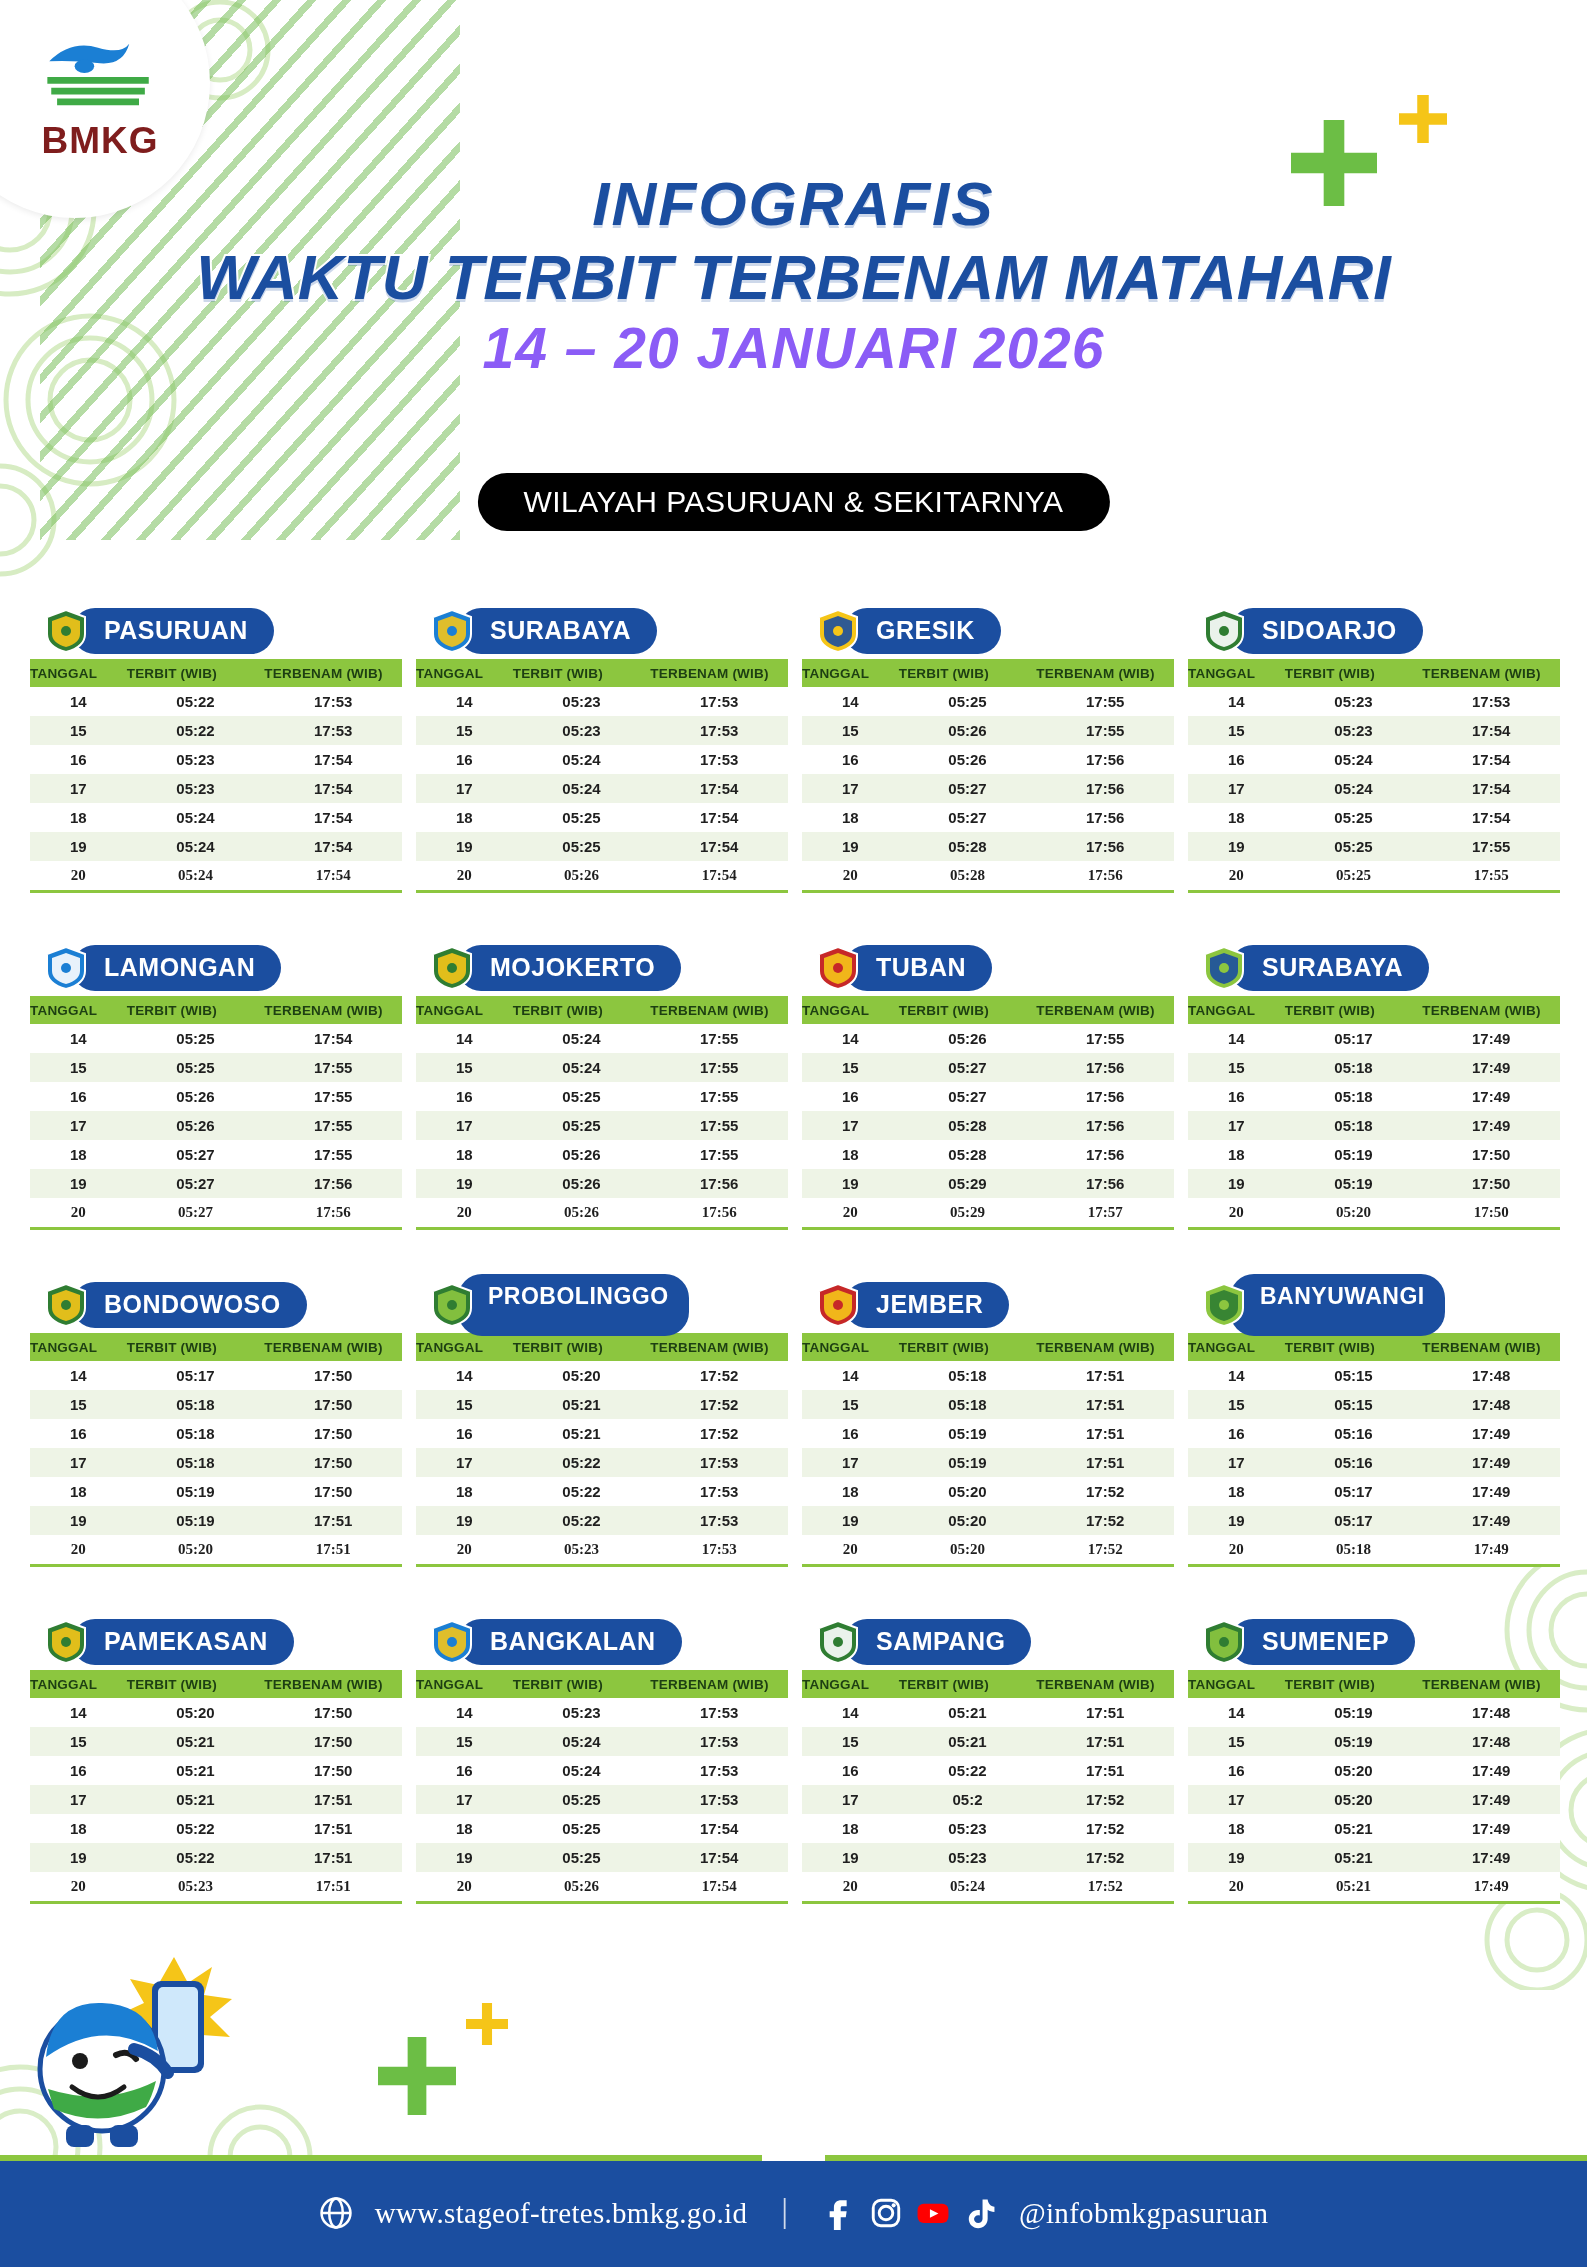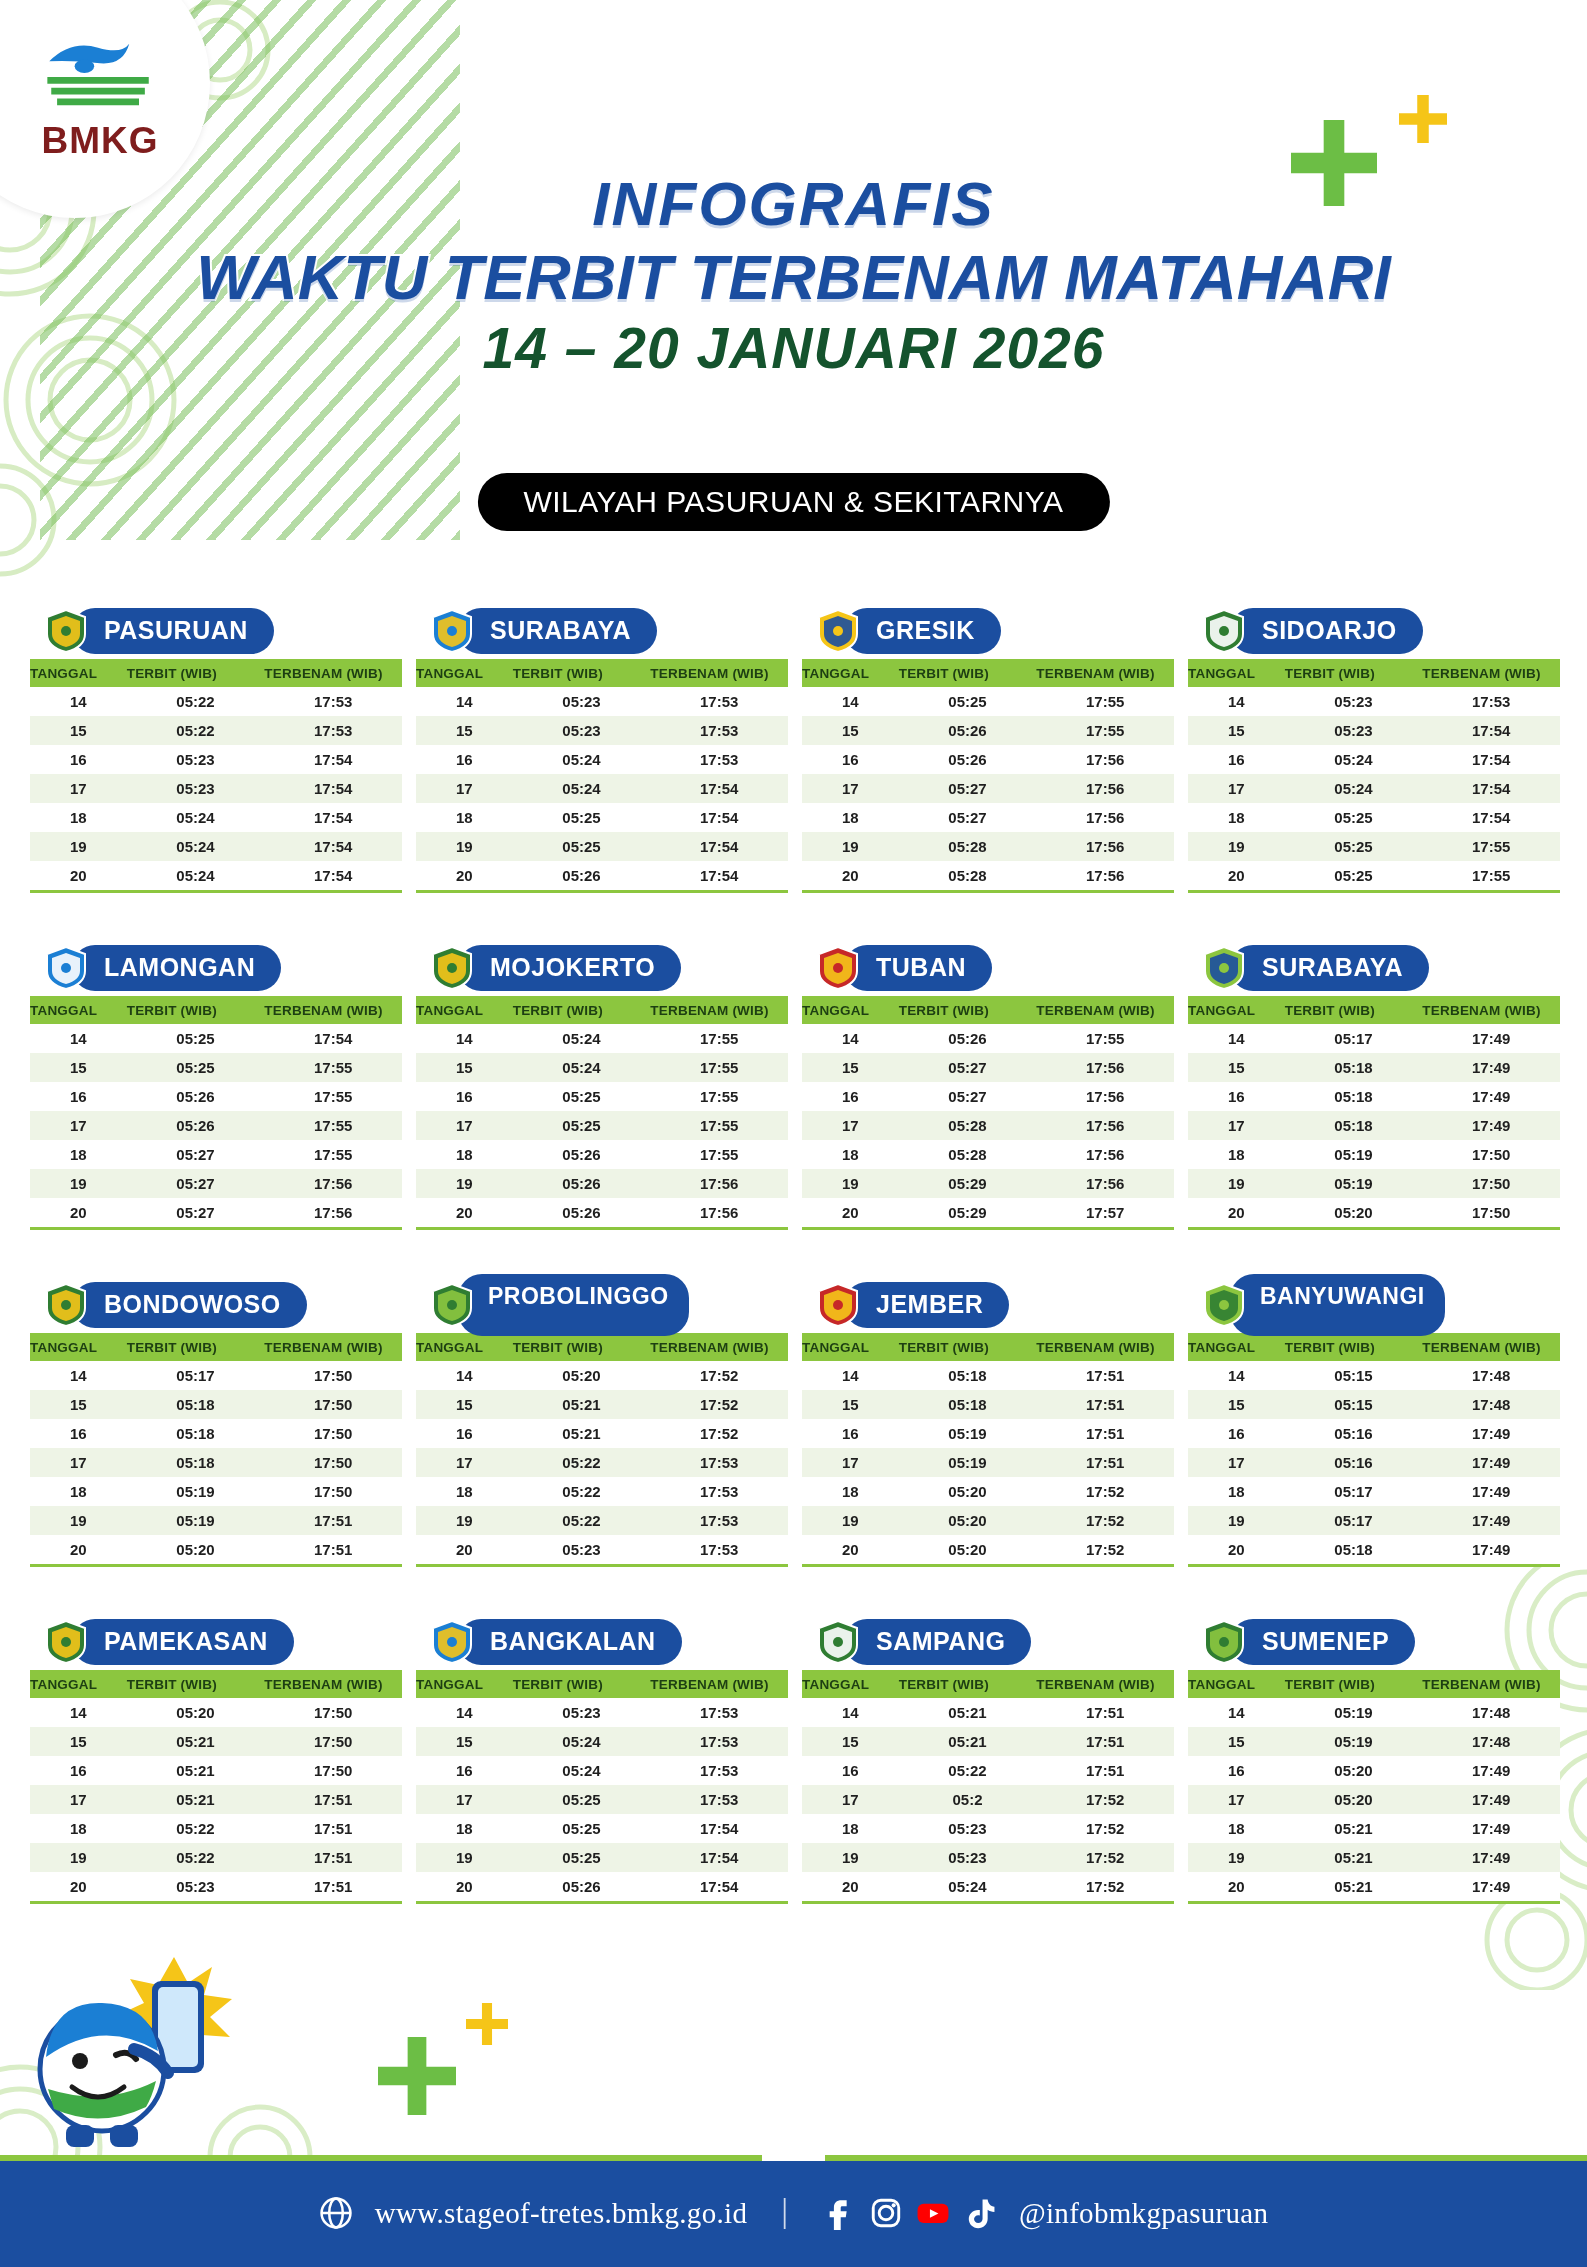--- a/index.html
+++ b/index.html
@@ -99,21 +99,21 @@
     -webkit-text-stroke: 4px #ffffff;
     paint-order: stroke fill;
     margin-top: 2px;
     text-shadow: 0 3px 0 rgba(27,78,160,0.22);
   }
   .t-line3 {
     font-size: 57px;
     font-weight: bold;
     font-style: italic;
     letter-spacing: 1px;
-    color: #14532d;
+    color: #8b5cf6;
     -webkit-text-stroke: 4px #ffffff;
     paint-order: stroke fill;
     margin-top: 2px;
   }
   .subtitle-pill {
     position: absolute;
     top: 473px;
     left: 50%;
     transform: translateX(-50%);
     background: #000000;
@@ -190,21 +190,21 @@
   table.tbl th.c3 { width: 37%; }
   table.tbl td {
     font-size: 15px;
     color: #1f1f1f;
     text-align: center;
     padding: 6px 0 6px;
     font-weight: bold;
   }
   table.tbl tr.odd td  { background: #ffffff; }
   table.tbl tr.even td { background: #eef4e6; }
-  table.tbl tr.last td { border-bottom: 3px solid #8cc63f; }
+  table.tbl tr.last td { border-bottom: 3px solid #8cc63f; font-family: Liberation Serif, serif; }
 
   
   .mascot {
     position: absolute;
     left: 24px;
     bottom: 108px;
     width: 260px;
     height: 230px;
     z-index: 4;
   }

